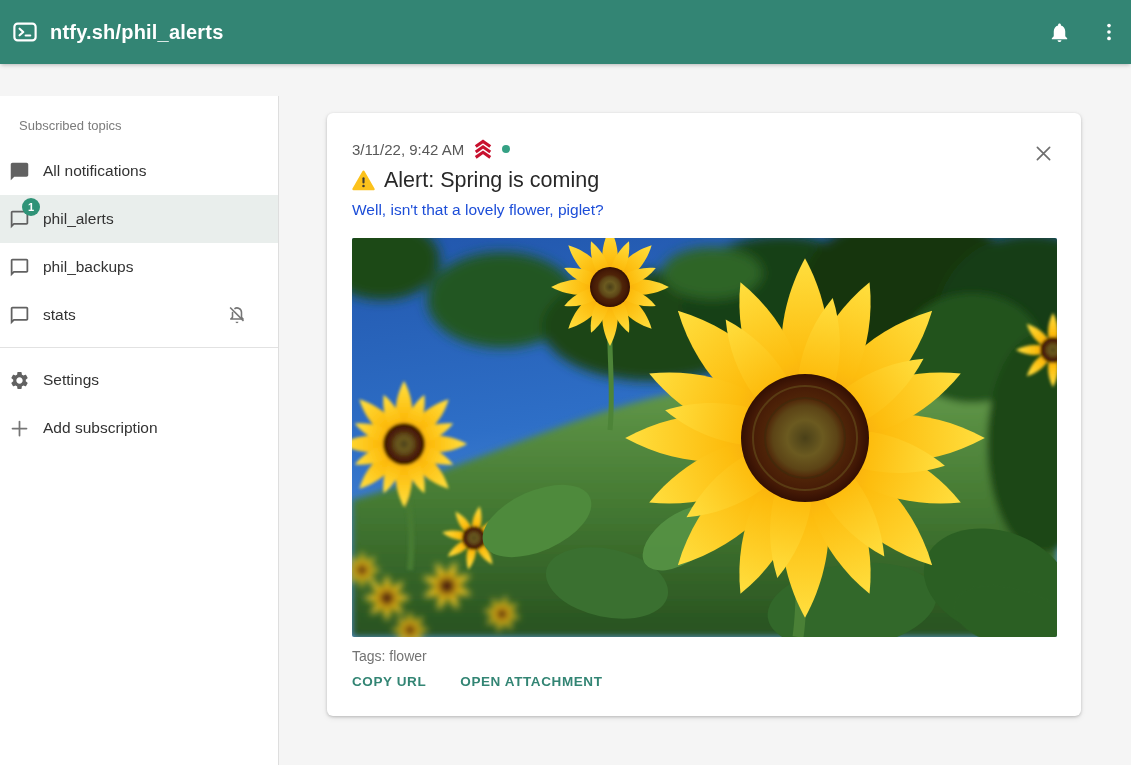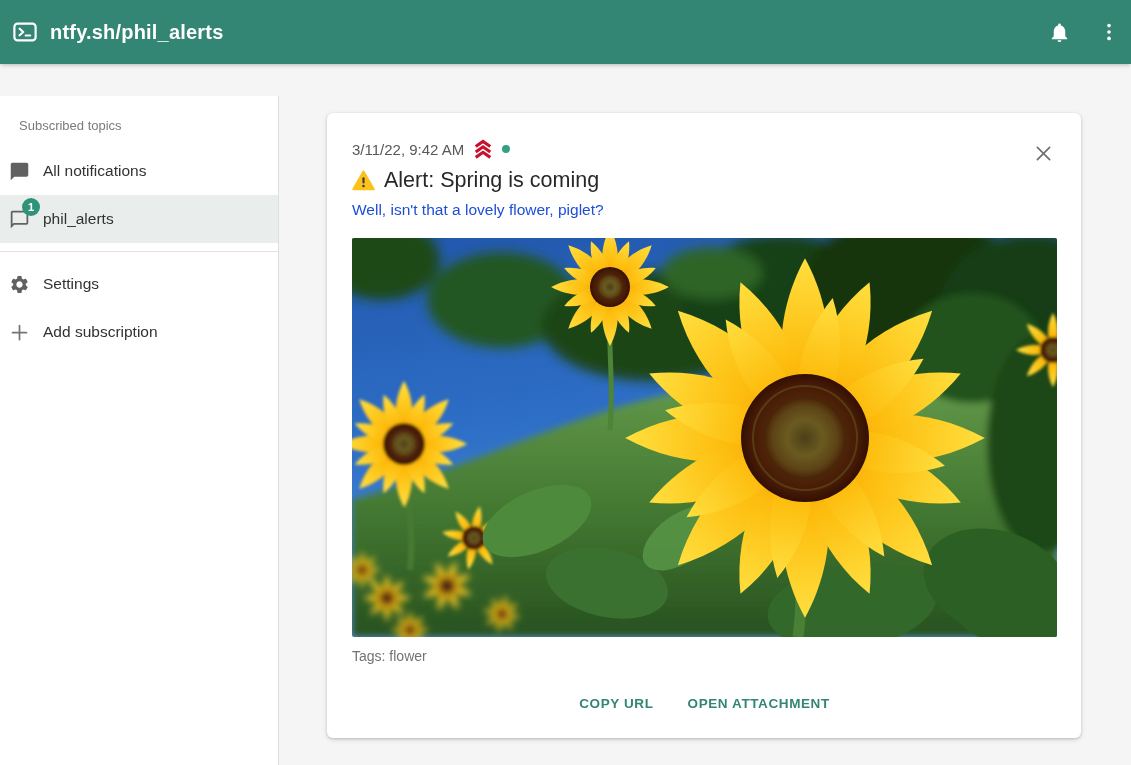--- a/index.html
+++ b/index.html
@@ -42,21 +42,21 @@
   .meta-row{display:flex;align-items:center;gap:5px;color:#585858;font-size:15px;}
   .prio-icon{width:22px;height:20px;margin-left:3px;display:block;}
   .unread-dot{width:8px;height:8px;border-radius:50%;background:#35a184;margin-left:3px;}
   .card-title{display:flex;align-items:center;gap:9px;margin-top:8px;font-size:21.5px;
     color:#282828;line-height:27px;}
   .warn-icon{width:23px;height:21px;flex:none;}
   .card-body{margin-top:6px;font-size:15.5px;color:#1d4ed8;line-height:20px;}
   .photo-wrap{margin-top:18px;width:705px;height:399px;border-radius:2px;overflow:hidden;
     cursor:pointer;display:block;}
   .tags-line{margin-top:11px;font-size:14px;color:#737373;}
-  .card-actions{margin-top:26px;display:flex;gap:34px;justify-content:center;}
+  .card-actions{margin-top:4px;display:flex;gap:34px;}
   .text-btn{border:none;background:transparent;color:#338574;font-family:inherit;
     font-size:13.5px;font-weight:700;letter-spacing:.6px;padding:6px 0;cursor:pointer;}
 </style>
 </head>
 <body>
 
 <header class="app-bar">
   <span class="logo">
     <svg viewBox="0 0 24 24" width="26" height="26">
       <rect x="2.2" y="4.2" width="19.6" height="15.6" rx="3" fill="none" stroke="#fff" stroke-width="2"></rect>
@@ -95,21 +95,44 @@
   <div class="nav-item selected">
     <span class="nav-icon">
       <svg viewBox="0 0 24 24" width="21" height="21">
           <path fill="#616161" d="M20 2H4c-1.1 0-2 .9-2 2v18l4-4h14c1.1 0 2-.9 2-2V4c0-1.1-.9-2-2-2zm0 14H5.17L4 17.17V4h16v12z"></path>
         </svg>
       <span class="badge">1</span>
     </span>
     <span class="nav-label">phil_alerts</span>
   </div>
 
-
+  <div class="nav-item">
+    <span class="nav-icon">
+      <svg viewBox="0 0 24 24" width="21" height="21">
+          <path fill="#616161" d="M20 2H4c-1.1 0-2 .9-2 2v18l4-4h14c1.1 0 2-.9 2-2V4c0-1.1-.9-2-2-2zm0 14H5.17L4 17.17V4h16v12z"></path>
+        </svg>
+    </span>
+    <span class="nav-label">phil_backups</span>
+  </div>
+
+  <div class="nav-item">
+    <span class="nav-icon">
+      <svg viewBox="0 0 24 24" width="21" height="21">
+          <path fill="#616161" d="M20 2H4c-1.1 0-2 .9-2 2v18l4-4h14c1.1 0 2-.9 2-2V4c0-1.1-.9-2-2-2zm0 14H5.17L4 17.17V4h16v12z"></path>
+        </svg>
+    </span>
+    <span class="nav-label">stats</span>
+    <span class="mute-icon">
+      <svg viewBox="0 0 24 24" width="22" height="22">
+        <path d="M9.2 5.2A4.9 4.9 0 0 1 16.9 9.3v5.1l1.7 1.9H11M7.3 8.6a5.5 5.5 0 0 0-.2 1.6v4.2L5.2 16.3h7.1" fill="none" stroke="#757575" stroke-width="1.7" stroke-linejoin="round"></path>
+        <path d="M10.4 19.4h3.2a1.6 1.6 0 0 1-3.2 0z" fill="#757575"></path>
+        <path d="M4.5 3.8l14.6 14.6" stroke="#757575" stroke-width="1.7"></path>
+      </svg>
+    </span>
+  </div>
 
   <hr class="divider">
 
   <div class="nav-item">
     <span class="nav-icon">
       <svg viewBox="0 0 24 24" width="21" height="21">
           <path fill="#616161" d="M19.14 12.94c.04-.3.06-.61.06-.94 0-.32-.02-.64-.07-.94l2.03-1.58a.49.49 0 0 0 .12-.61l-1.92-3.32a.49.49 0 0 0-.59-.22l-2.39.96c-.5-.38-1.03-.7-1.62-.94l-.36-2.54a.48.48 0 0 0-.48-.41h-3.84c-.24 0-.43.17-.47.41l-.36 2.54c-.59.24-1.13.57-1.62.94l-2.39-.96a.49.49 0 0 0-.59.22L2.74 8.87c-.12.21-.08.47.12.61l2.03 1.58c-.05.3-.09.63-.09.94s.02.64.07.94l-2.03 1.58a.49.49 0 0 0-.12.61l1.92 3.32c.12.22.37.29.59.22l2.39-.96c.5.38 1.03.7 1.62.94l.36 2.54c.05.24.24.41.48.41h3.84c.24 0 .44-.17.47-.41l.36-2.54c.59-.24 1.13-.56 1.62-.94l2.39.96c.22.08.47 0 .59-.22l1.92-3.32a.49.49 0 0 0-.12-.61l-2.01-1.58zM12 15.6c-1.98 0-3.6-1.62-3.6-3.6s1.62-3.6 3.6-3.6 3.6 1.62 3.6 3.6-1.62 3.6-3.6 3.6z"></path>
         </svg>
     </span>
     <span class="nav-label">Settings</span>

